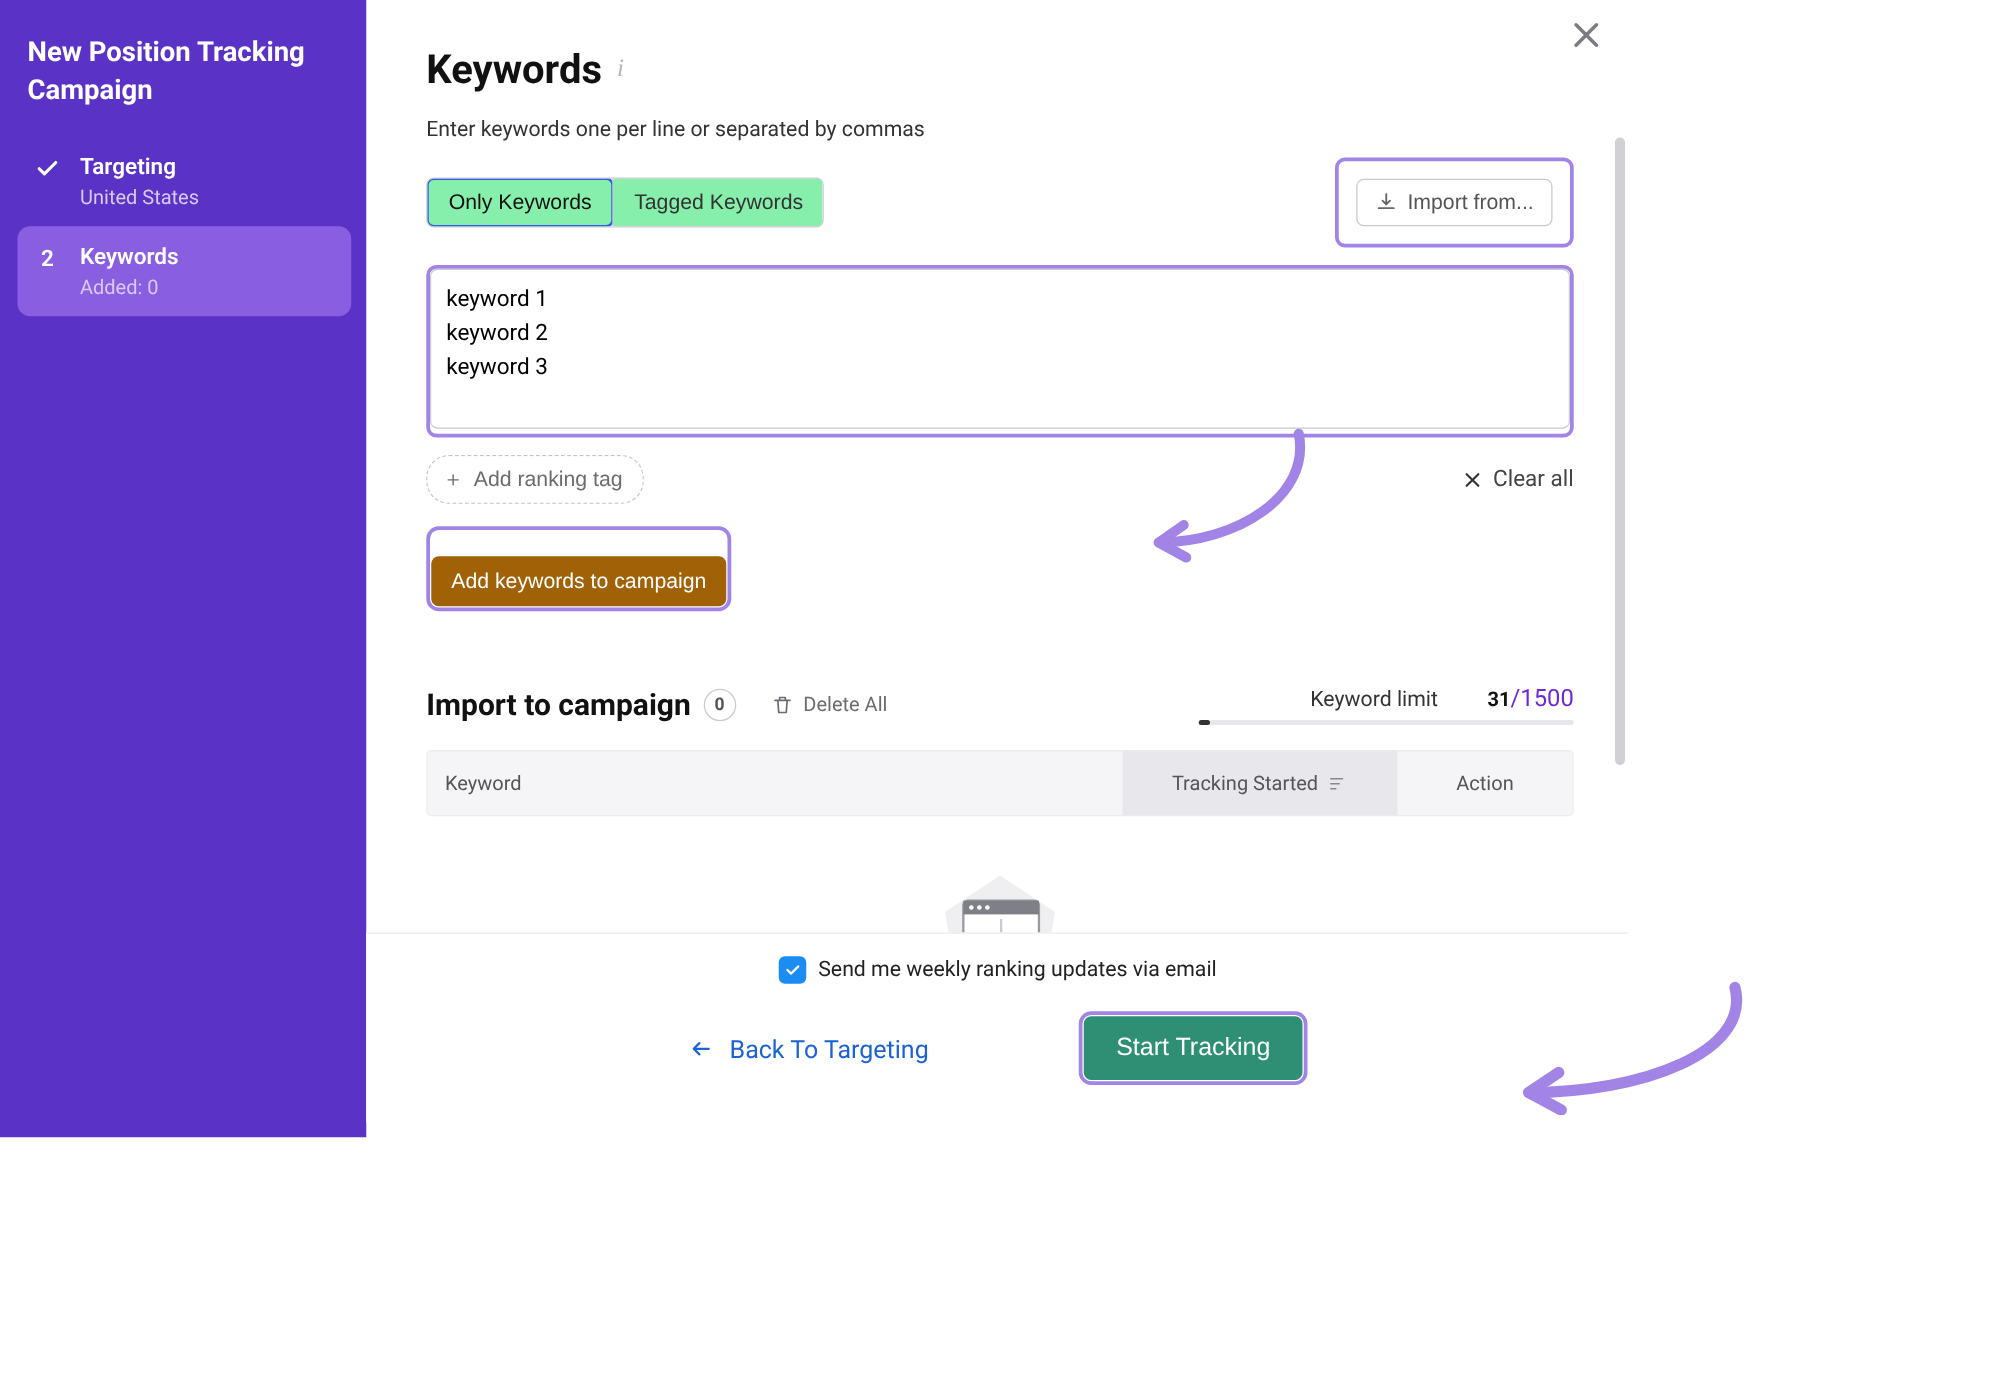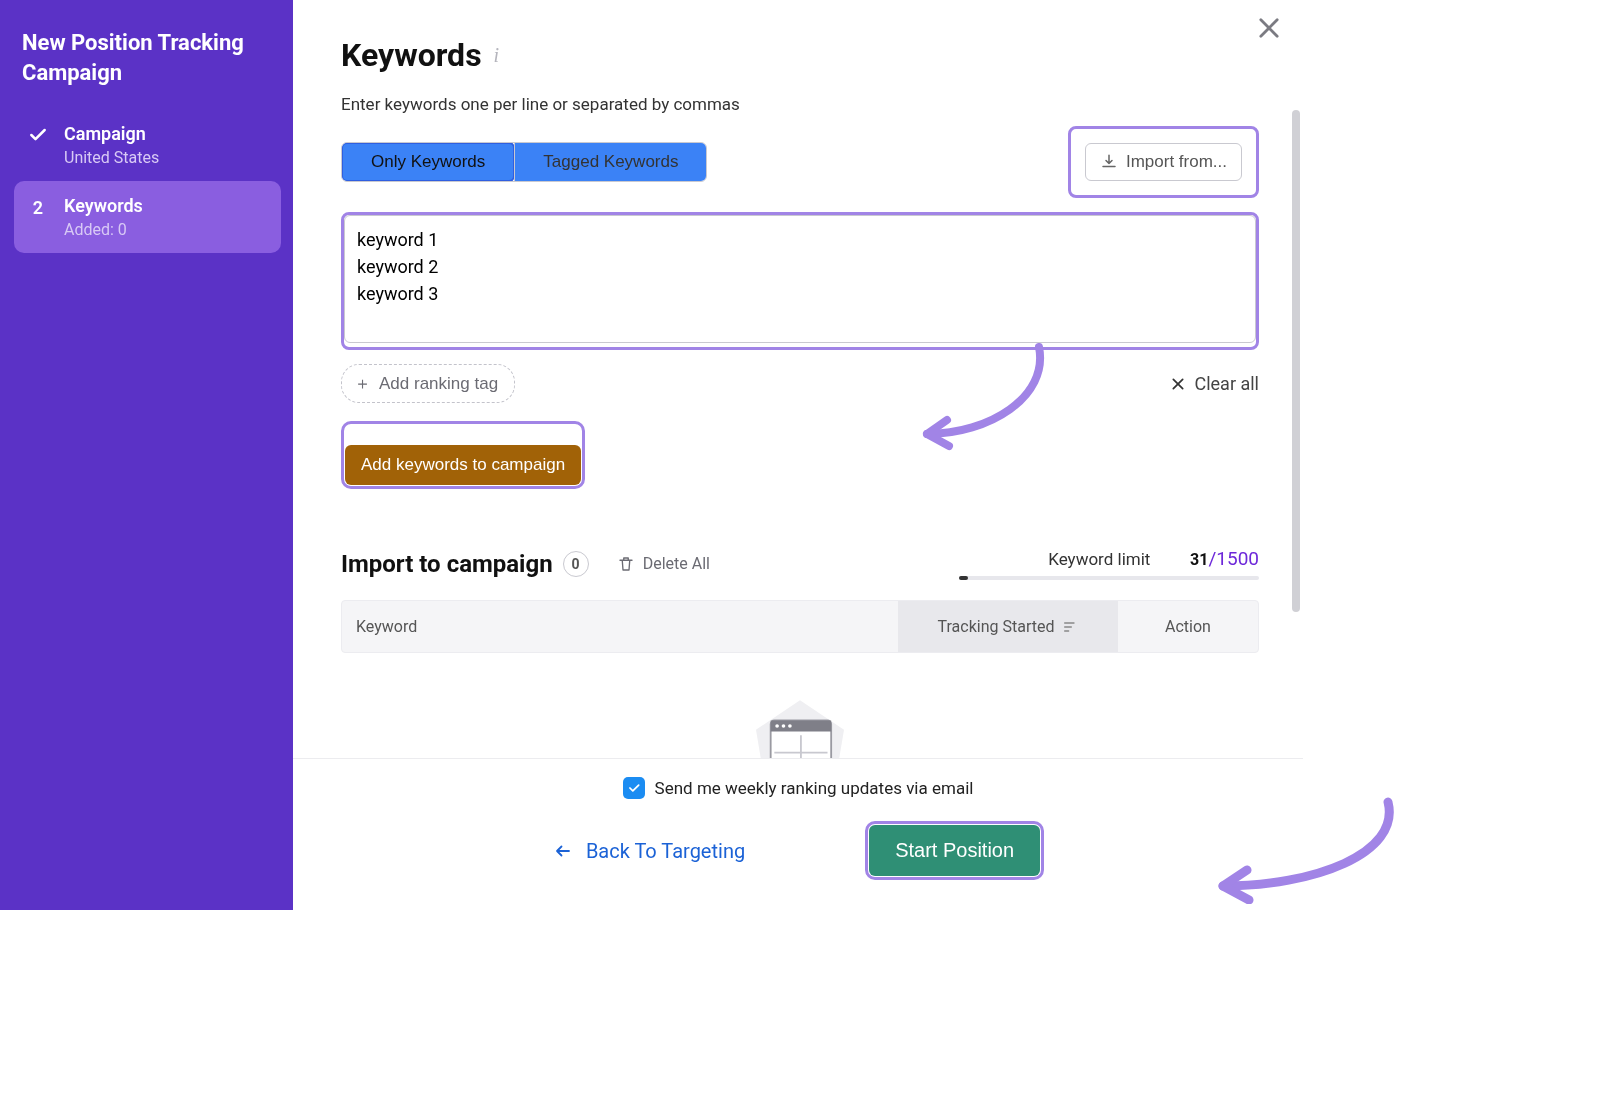--- a/index.html
+++ b/index.html
@@ -19,21 +19,21 @@
 
   
   .main { flex: 1; position: relative; padding: 36px 44px 160px 48px; overflow: hidden; }
   .close-btn { position: absolute; top: 14px; right: 20px; width: 28px; height: 28px; color: #7b7b82; cursor: pointer; }
   h1 { font-size: 32px; font-weight: 700; display: flex; align-items: center; gap: 12px; }
   .info-icon { font-style: italic; font-family: Georgia, serif; color: #b5b5bd; font-size: 20px; font-weight: 400; }
   .hint { margin-top: 20px; font-size: 17px; color: #333; }
 
   .toolbar-row { display: flex; align-items: center; justify-content: space-between; margin-top: 12px; }
   .seg { display: inline-flex; border: 1px solid #c9c9d0; border-radius: 6px; overflow: hidden; }
-  .seg button { background: #3b82f6; border: none; padding: 8px 28px; font-size: 17px; color: #333; cursor: pointer; }
+  .seg button { background: #86efac; border: none; padding: 8px 16px; font-size: 17px; color: #333; cursor: pointer; }
   .seg button.sel { border: 2px solid #2f5fe0; border-radius: 6px; margin: -1px; color: #111; }
   .seg button + button { border-left: 1px solid #c9c9d0; }
 
   .import-btn { display: inline-flex; align-items: center; gap: 8px; background: #fff; border: 1px solid #c9c9d0; border-radius: 6px; padding: 8px 14px; font-size: 17px; color: #555; cursor: pointer; }
   .import-wrap { border: 3px solid #a184e6; border-radius: 8px; padding: 14px; }
 
   .kw-textarea-wrap { margin-top: 14px; border: 3px solid #a184e6; border-radius: 8px; }
   .kw-textarea { width: 100%; height: 128px; border: 1px solid #c9c9d0; border-radius: 6px; padding: 10px 12px; font-size: 18px; font-family: inherit; resize: none; outline: none; line-height: 1.5; }
 
   .tag-row { display: flex; align-items: center; justify-content: space-between; margin-top: 14px; }
@@ -59,21 +59,21 @@
   .tbl-head { margin-top: 20px; background: #f5f5f7; border: 1px solid #ececf0; border-radius: 4px; display: grid; grid-template-columns: 1fr 220px 140px; }
   .th { padding: 16px 14px; font-size: 16px; color: #555; display: flex; align-items: center; gap: 8px; }
   .th.tracking { background: #e8e8ec; justify-content: center; }
   .th.action { justify-content: center; }
   .sort-icon { color: #888; }
 
   .empty-ill { display: flex; justify-content: center; margin-top: 40px; }
   .ill-svg { width: 110px; height: 110px; }
 
   
-  .footer { position: absolute; left: 293px; right: 0; bottom: 0; background: #fff; border-top: 1px solid #ececef; padding: 18px 44px 30px; }
+  .footer { position: absolute; left: 293px; right: 0; bottom: 12px; background: #fff; border-top: 1px solid #ececef; padding: 18px 44px 30px; }
   .footer-top { display: flex; align-items: center; justify-content: center; gap: 10px; font-size: 17px; color: #222; }
   .chk { width: 22px; height: 22px; background: #1b8cf2; border-radius: 5px; display: inline-flex; align-items: center; justify-content: center; color: #fff; }
   .footer-actions { margin-top: 22px; display: flex; align-items: center; justify-content: center; gap: 120px; }
   .back-link { color: #1b62d6; font-size: 20px; display: inline-flex; align-items: center; gap: 12px; cursor: pointer; }
   .start-btn { background: #2f8f75; color: #fff; border: none; border-radius: 6px; padding: 14px 26px; font-size: 20px; cursor: pointer; }
   .start-wrap { display:inline-block; border: 3px solid #a184e6; border-radius: 10px; padding: 1px; }
 
   
   .scroll-ind { position: absolute; right: 3px; top: 110px; width: 8px; height: 502px; background: #d0d0d5; border-radius: 4px; }
 
@@ -91,21 +91,21 @@
   <aside class="sidebar">
     <div class="sidebar-title">New Position Tracking Campaign</div>
 
     <div class="step">
       <div class="step-ind">
         <svg width="20" height="20" viewBox="0 0 24 24">
             <path d="M4 12l5 5L20 6" stroke="#fff" stroke-width="3" fill="none" stroke-linecap="round" stroke-linejoin="round"></path>
           </svg>
       </div>
       <div class="step-labels">
-        <div class="step-name">Campaign</div>
+        <div class="step-name">Targeting</div>
         <div class="step-sub">United States</div>
       </div>
     </div>
 
     <div class="step active">
       <div class="step-ind">
           <span class="num">2</span>
         </div>
       <div class="step-labels">
         <div class="step-name">Keywords</div>
@@ -237,21 +237,21 @@
       <span>Send me weekly ranking updates via email</span>
     </div>
     <div class="footer-actions">
       <span class="back-link">
         <svg width="22" height="18" viewBox="0 0 24 24">
             <path d="M20 12H4m0 0l6-6M4 12l6 6" stroke="#1b62d6" stroke-width="2.4" fill="none" stroke-linecap="round" stroke-linejoin="round"></path>
           </svg>
         <span>Back To Targeting</span>
       </span>
       <span class="start-wrap">
-        <button class="start-btn">Start Position</button>
+        <button class="start-btn">Start Tracking</button>
       </span>
     </div>
 
     <svg class="arrow2" width="210" height="110" viewBox="0 0 210 110">
       <path d="M195 8 C208 60, 120 92, 30 92" stroke="#a184e6" stroke-width="9" fill="none" stroke-linecap="round"></path>
       <path d="M30 92 l24 -16 M30 92 l26 14" stroke="#a184e6" stroke-width="9" fill="none" stroke-linecap="round"></path>
     </svg>
   </div>
 
 </div>

